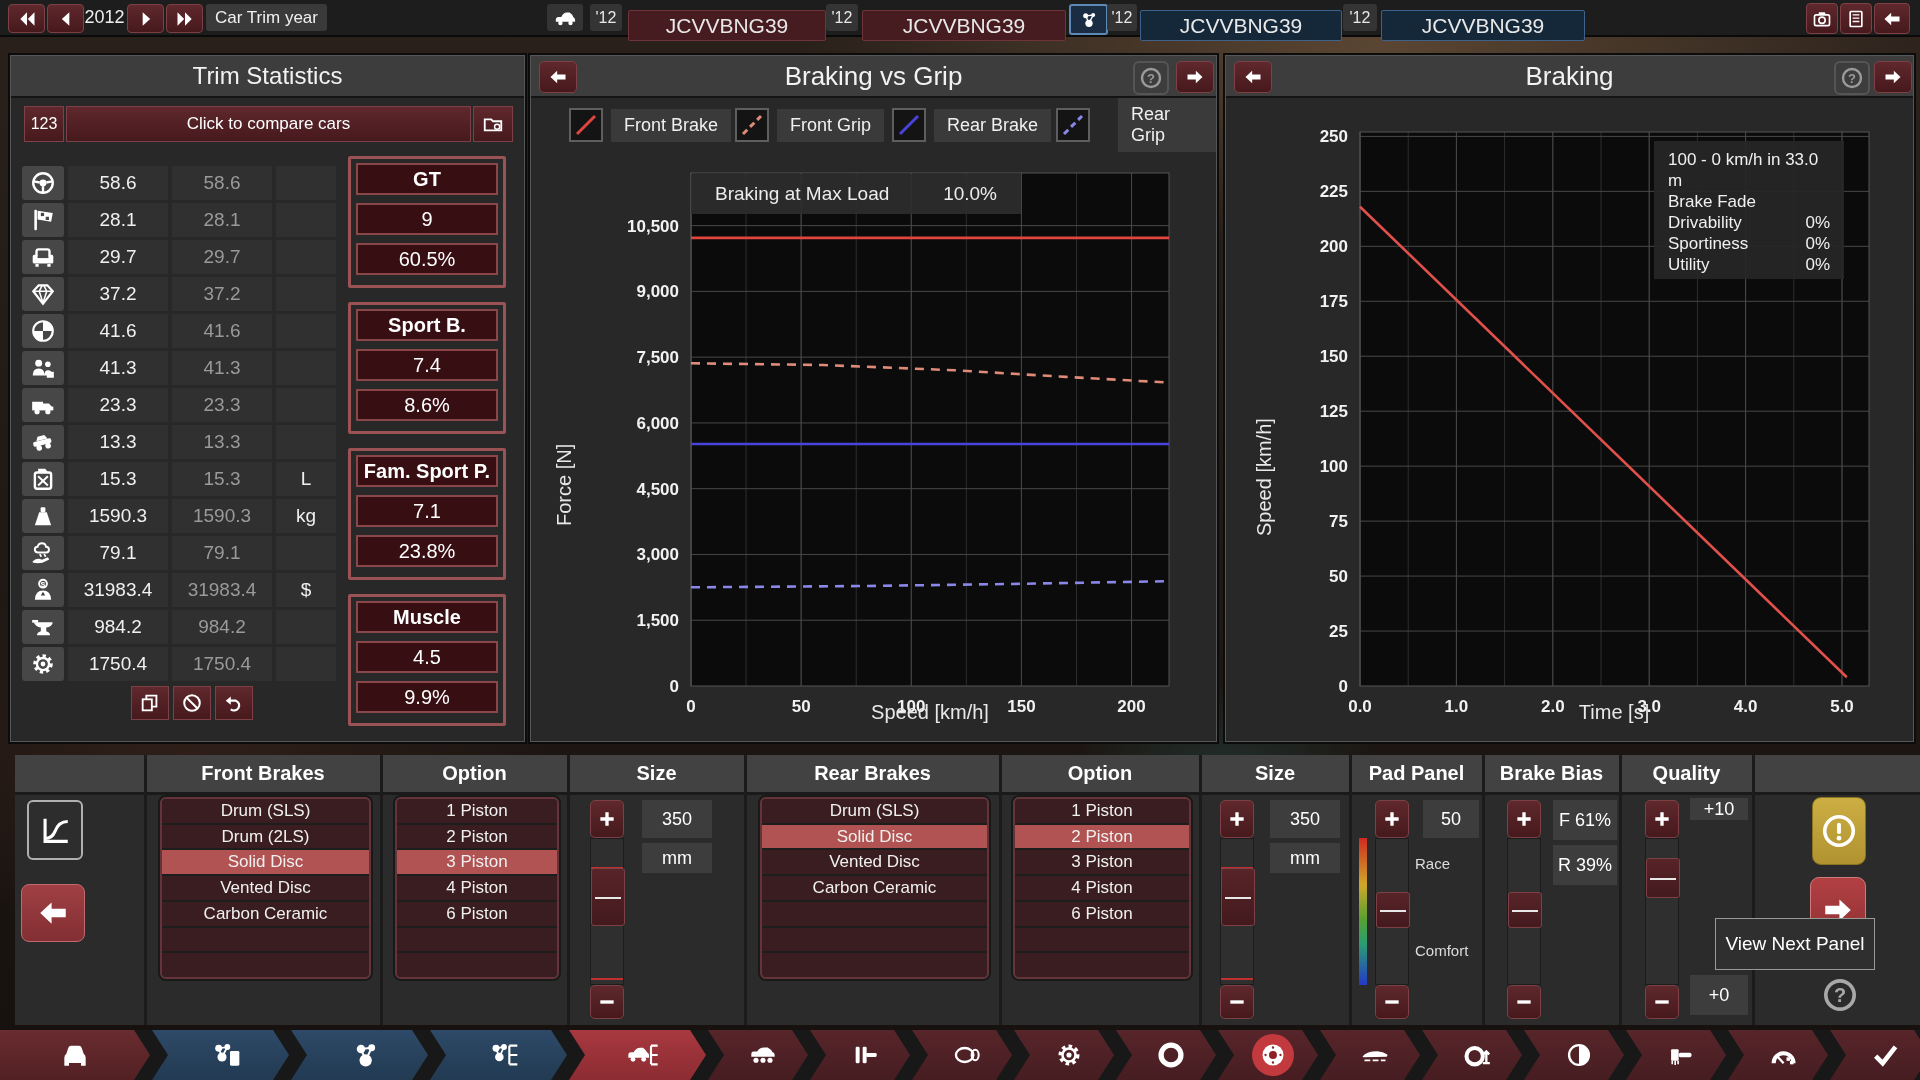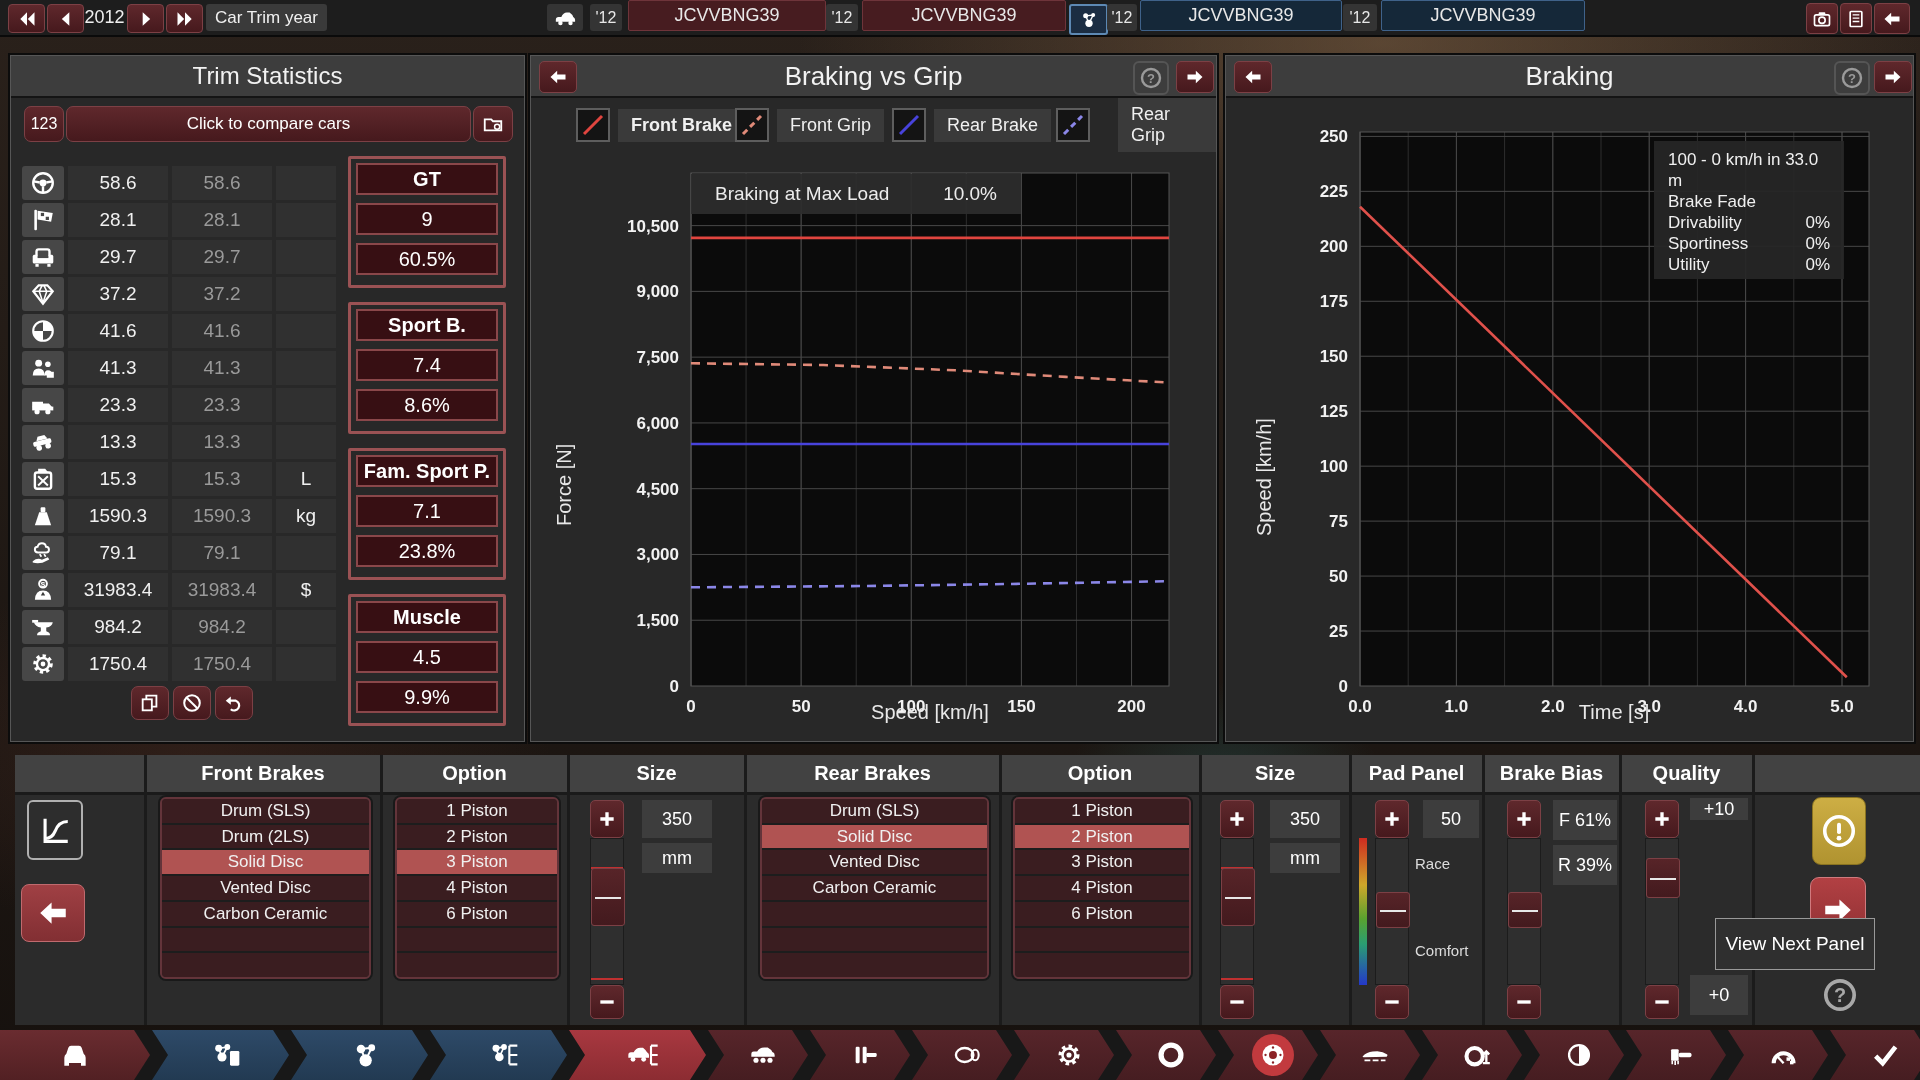--- a/index.html
+++ b/index.html
@@ -11,37 +11,37 @@
         radial-gradient(ellipse 260px 160px at 63.8% 72%, rgba(60,170,170,.18), transparent 60%),
         radial-gradient(ellipse 600px 300px at 10% 70%, rgba(90,50,40,.30), transparent 60%),
         linear-gradient(#2a211b,#16110e);}
   .abs{position:absolute;}
   
   #topbar{position:absolute;left:0;top:0;width:1920px;height:35px;background:#1d1d1d;border-bottom:2px solid #0a0a0a;}
   .tb-btn{position:absolute;top:4px;height:27px;background:linear-gradient(#5f282c,#46191d);
           border:1px solid #7c4045;border-radius:4px;display:flex;align-items:center;justify-content:center;cursor:pointer;}
   .tb-chip{position:absolute;top:4px;height:27px;background:#343434;border-radius:3px;
            display:flex;align-items:center;justify-content:center;font-size:16px;color:#e8e8e8;}
-  .tb-tab{position:absolute;top:0;height:29px;border-radius:2px;display:flex;align-items:center;justify-content:center;
-          font-size:18px;color:#e8e8e8;cursor:pointer;}
+  .tb-tab{position:absolute;top:10px;height:29px;border-radius:2px;display:flex;align-items:center;justify-content:center;
+          font-size:21px;color:#e8e8e8;cursor:pointer;}
   .tb-tab.red{background:#471c20;border:1px solid #6e343a;}
   .tb-tab.blue{background:#152839;border:1px solid #3f628a;}
   .tb-label{position:absolute;top:4px;height:27px;background:#3a3a3a;border-radius:3px;
             display:flex;align-items:center;justify-content:center;font-size:17px;color:#f0f0f0;}
   
   .panel{position:absolute;background:#282828;border:1px solid #565656;box-shadow:0 0 0 2px #0c0c0c;}
   .panel-header{position:absolute;left:0;top:0;right:0;height:40px;background:#3d3d3d;border-bottom:2px solid #141414;
                 display:flex;align-items:center;justify-content:center;font-size:26px;color:#f2f2f2;}
   .hdr-btn{position:absolute;top:5px;width:36px;height:30px;background:linear-gradient(#5f282c,#46191d);
            border:1px solid #7c4045;border-radius:5px;display:flex;align-items:center;justify-content:center;cursor:pointer;z-index:5;}
   .help-btn{position:absolute;top:5px;width:32px;height:30px;border:2px solid #555;border-radius:6px;color:#9a9a9a;
             display:flex;align-items:center;justify-content:center;background:transparent;cursor:pointer;z-index:5;}
   .svgi{display:block;}
   
-  .mini-btn{position:absolute;background:linear-gradient(#5f282c,#46191d);border:1px solid #7c4045;border-radius:7px;
+  .mini-btn{position:absolute;background:linear-gradient(#5f282c,#46191d);border:1px solid #7c4045;border-radius:0;
             display:flex;align-items:center;justify-content:center;font-size:16px;color:#fff;cursor:pointer;}
   .stat-cell{position:absolute;background:#303030;display:flex;align-items:center;justify-content:center;font-size:19px;}
   .stat-icon{position:absolute;background:#474747;border-radius:3px;display:flex;align-items:center;justify-content:center;}
   .score-card{position:absolute;left:337px;width:158px;height:132px;border:3px solid #9a5254;border-radius:2px;
               background:#282828;box-sizing:border-box;padding:4px 5px;}
   .score-cell{height:32px;margin-bottom:8px;background:#370f13;border:2px solid #8a474a;box-sizing:border-box;
               display:flex;align-items:center;justify-content:center;font-size:20px;color:#fff;}
   
   .tick{fill:#f2f2f2;font-size:17px;font-weight:bold;font-family:"Liberation Sans",sans-serif;}
   .axis-x{position:absolute;font-size:20px;color:#e8e8e8;text-align:center;}
@@ -406,21 +406,21 @@
         </span>
       </div>
     <div class="hdr-btn" style="left:645px;">
         <span>
           <svg class="svgi" width="20" height="20" viewBox="0 0 24 24" fill="#fff">
             <path d="M13 4.5 L21 12 L13 19.5 L13 15 L3 15 L3 9 L13 9 Z"></path>
           </svg>
         </span>
       </div>
     <div id="legend1">
-        <div class="legend-item" style="left: 45px; font-weight: bold;">
+        <div class="legend-item" style="left: 38px;">
           <div class="legend-swatch"><svg width="30" height="30">
               <line x1="6" y1="24" x2="24" y2="6" stroke="#e0453f" stroke-width="3"></line>
             </svg></div>
           <div class="legend-label">Front Brake</div>
         </div>
         <div class="legend-item" style="left: 204px;">
           <div class="legend-swatch"><svg width="30" height="30">
               <line x1="6" y1="24" x2="24" y2="6" stroke="#e08a79" stroke-width="3" stroke-dasharray="6 4"></line>
             </svg></div>
           <div class="legend-label">Front Grip</div>

